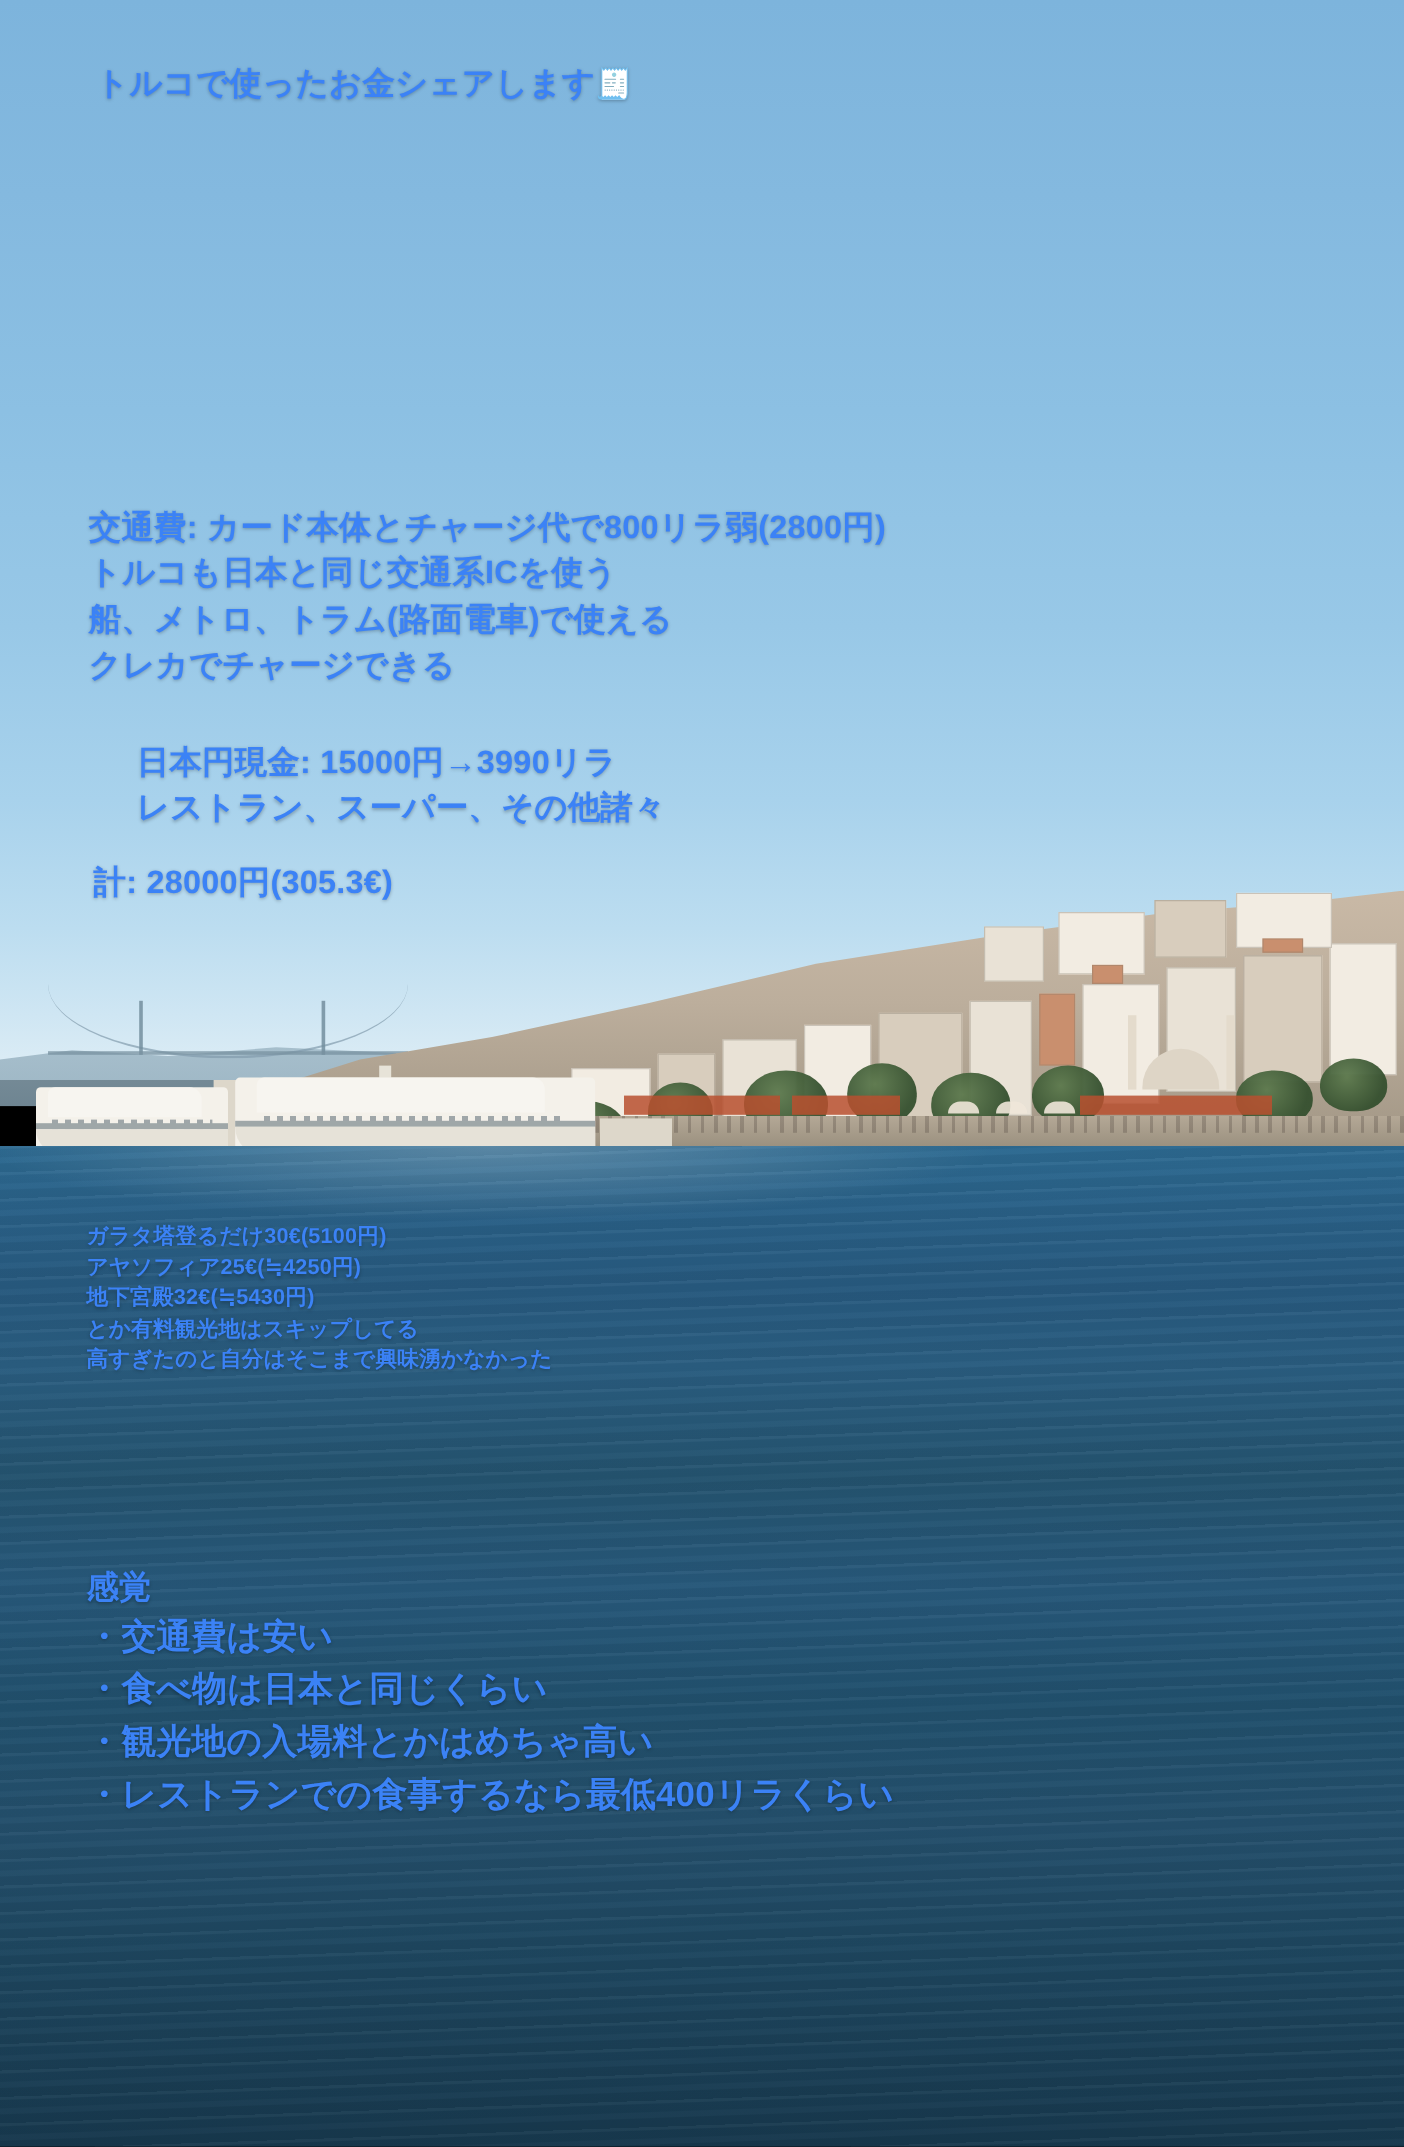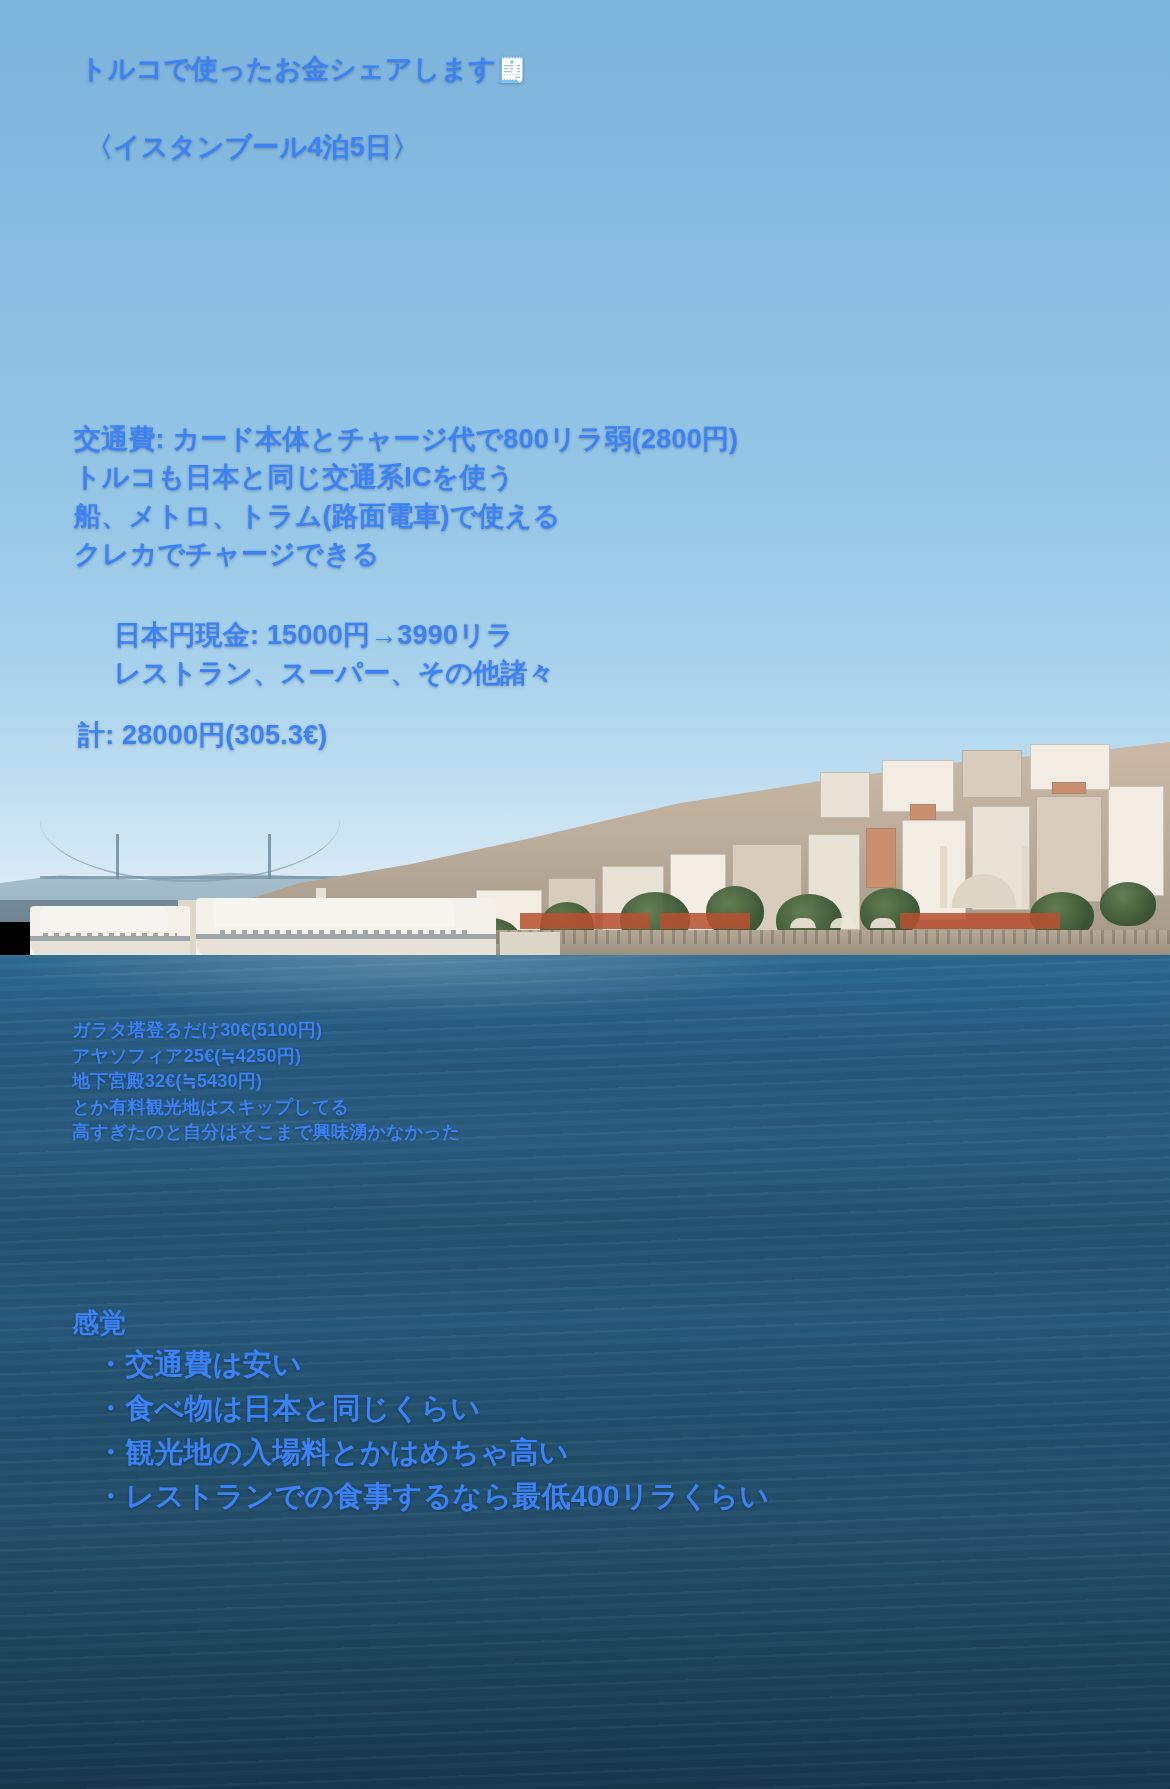--- a/index.html
+++ b/index.html
@@ -199,21 +199,21 @@
     letter-spacing: .2px;
   }
   .b-title   { left: 80px; top: 50px;   font-size: 27px; font-weight: 700; }
   .b-sub     { left: 86px; top: 128px;  font-size: 27px; font-weight: 600; }
   .b-stay    { left: 74px; top: 194px;  font-size: 27px; font-weight: 600; }
   .b-trans   { left: 74px; top: 420px;  font-size: 27px; font-weight: 600; }
   .b-cash    { left: 78px; top: 616px;  font-size: 27px; font-weight: 600; margin-left: 36px; }
   .b-total   { left: 78px; top: 716px;  font-size: 27px; font-weight: 600; }
   .b-sights  { left: 72px; top: 1018px; font-size: 18px; font-weight: 600; }
   .b-feel    { left: 72px; top: 1304px; font-size: 27px; font-weight: 700; }
-  .b-feel-list { left: 72px; top: 1342px; font-size: 29px; font-weight: 600; line-height: 1.52; margin-left: 24px; }
+  .b-feel-list { left: 72px; top: 1342px; font-size: 29px; font-weight: 600; line-height: 1.52; }
   .emoji { font-size: 25px; }
 </style>
 </head>
 <body>
 
 <div id="page">
 
   <div class="photo">
     <div class="sky"></div>
 
@@ -292,21 +292,20 @@
       <div class="band"></div>
       <div class="hull"></div>
     </div>
 
     <div class="sea"></div>
     <div class="sea-glint"></div>
   </div>
 
   <div class="txt b-title"><span>トルコで使ったお金シェアします</span><span class="emoji">🧾</span></div>
 
-  <div class="txt b-sub">〈イスタンブール4泊5日〉</div>
 
 
   <div class="txt b-trans">交通費: カード本体とチャージ代で800リラ弱(2800円)
 トルコも日本と同じ交通系ICを使う
 船、メトロ、トラム(路面電車)で使える
 クレカでチャージできる</div>
 
   <div class="txt b-cash">日本円現金: 15000円→3990リラ
 レストラン、スーパー、その他諸々</div>
 

